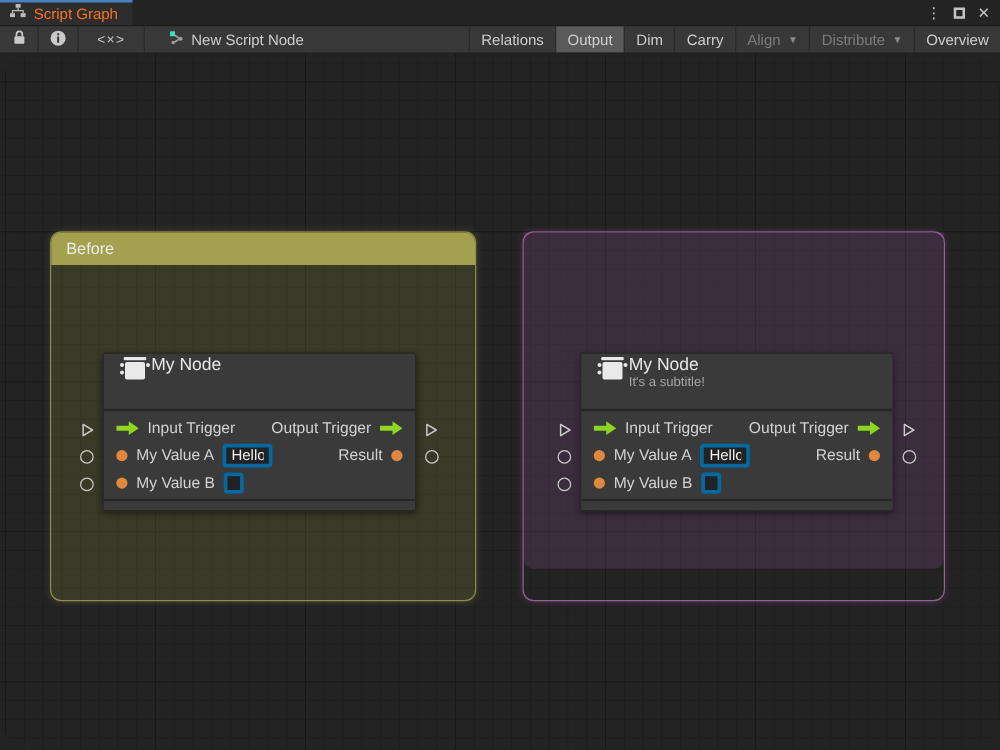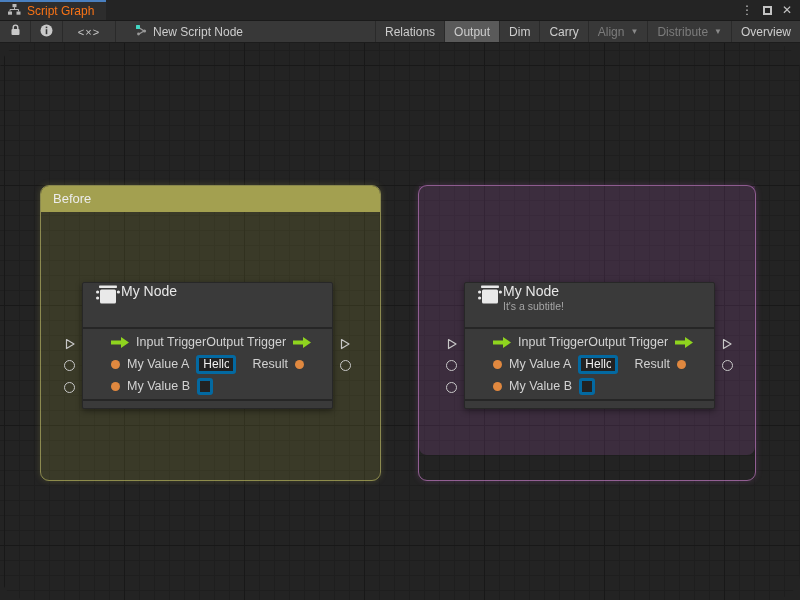--- a/index.html
+++ b/index.html
@@ -62,21 +62,21 @@
   .node { position:absolute; width:251px; background:#3a3a3a; border:1px solid #272727;
           border-radius:2px; box-shadow:0 2px 6px rgba(0,0,0,0.4); }
   .node-before { left:82px; top:239px; }
   .node-after { left:464px; top:239px; }
   .node-header { height:46px; display:flex; align-items:flex-start; padding:0 12px;
                  border-bottom:2px solid #262626; }
   .node-header-text { display:flex; flex-direction:column; justify-content:center; }
   .node-title { font-size:14px; color:#e8e8e8; line-height:1.2; }
   .node-subtitle { font-size:10.5px; color:#a5a5a5; line-height:1.2; }
   .node-rows { padding:2px 0; }
-  .node-row { height:22px; display:flex; align-items:center; justify-content:space-between; padding:0 28px; }
+  .node-row { height:22px; display:flex; align-items:center; justify-content:space-between; padding:0 10px; }
   .row-side { display:flex; align-items:center; gap:7px; }
   .row-label { font-size:12.5px; color:#d2d2d2; white-space:nowrap; }
   .node-footer { height:9px; background:#3a3a3a; border-top:2px solid #262626; border-radius:0 0 2px 2px; }
 
   .value-dot { width:9px; height:9px; border-radius:50%; background:#e0883f; flex:none; }
   .port-field { background:#222; border:3px solid #0369a1; border-radius:3px; color:#f0f0f0;
                 font-size:12px; font-family:"Liberation Sans",sans-serif; height:19px; padding:0 4px; }
   .field-hello { width:40px; }
   .field-empty { width:16px; height:17px; }
 

